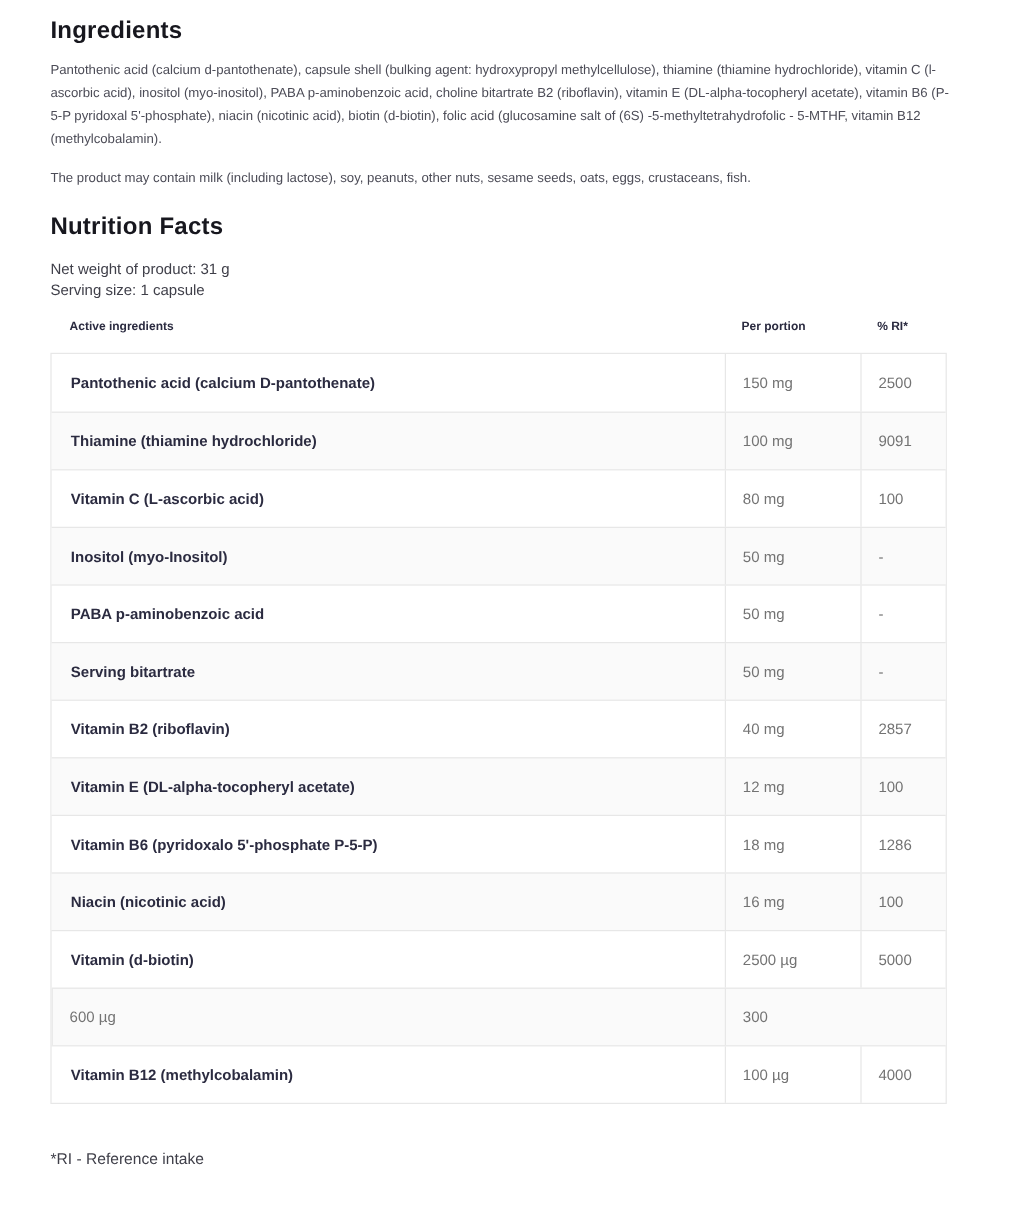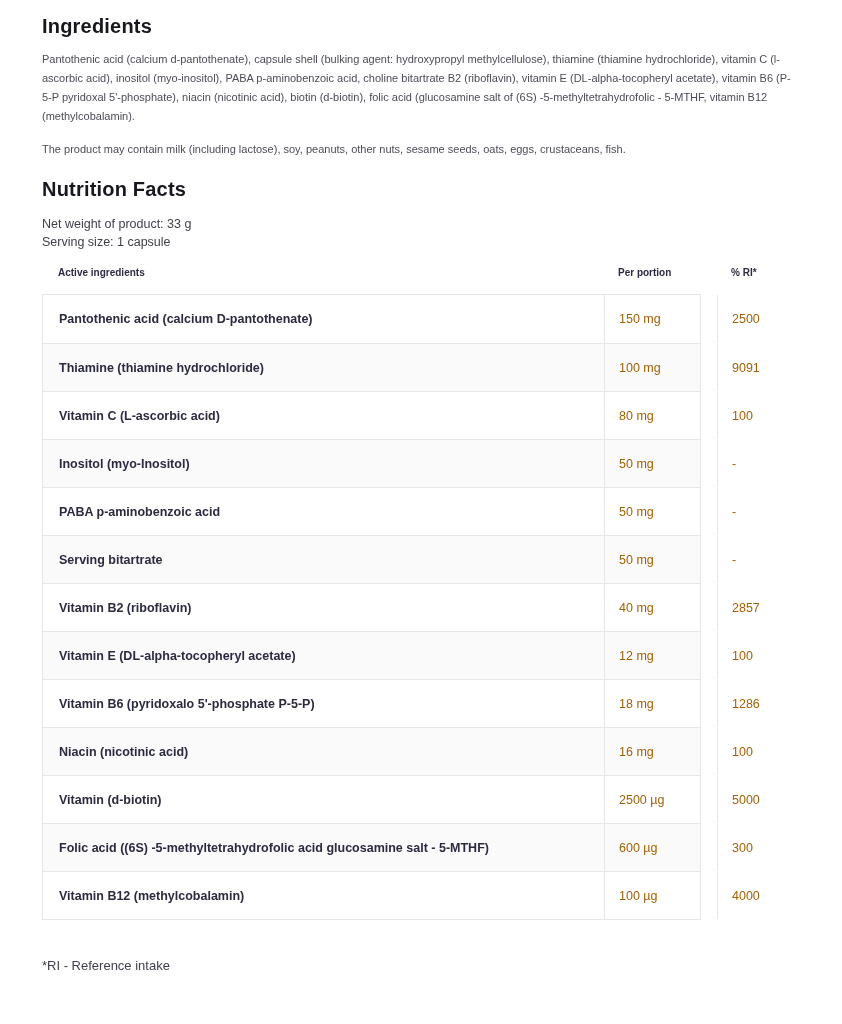--- a/index.html
+++ b/index.html
@@ -25,53 +25,53 @@
   .serving-info > div { white-space:pre; }
 
   .thead {
     display:grid; grid-template-columns:562px 113px 72px;
     width:747px; margin-top:16px; padding-bottom:16px;
     font-size:10px; font-weight:700; color:#2b2b40;
   }
   .th.name { padding-left:16px; }
   .th.qty, .th.ri { padding-left:14px; }
 
-  .ntable { width:659px; border:1px solid #e7e7e7; background:#ffffff; }
+  .ntable { width:747px; border:1px solid #e7e7e7; background:#ffffff; }
   .trow {
     display:grid; grid-template-columns:561px 113px 71px;
     min-height:48px; font-size:12.5px; align-items:stretch;
   }
   .trow + .trow { border-top:1px solid #e7e7e7; }
   .trow:nth-child(even) { background:#fafafa; }
   .td { display:flex; align-items:center; padding-top:8px; padding-bottom:8px; }
   .td.name {
     font-weight:700; color:#2b2b40;
     padding-left:16px; padding-right:18px; line-height:16px;
   }
   .td.qty, .td.ri {
-    border-left:1px solid #e7e7e7; color:#a16207; padding-left:14px; padding-right:6px;
+    border-left:1px solid #e7e7e7; color:#737373; padding-left:14px; padding-right:6px;
   }
   .footnote { margin-top:38px; font-size:13px; color:#3f3f49; }
 </style>
 </head>
 <body>
 
 <main class="page">
 
   <section>
     <h2 class="section-title">Ingredients</h2>
     <p class="body-text">Pantothenic acid (calcium d-pantothenate), capsule shell (bulking agent: hydroxypropyl methylcellulose), thiamine (thiamine hydrochloride), vitamin C (l-ascorbic acid), inositol (myo-inositol), PABA p-aminobenzoic acid, choline bitartrate B2 (riboflavin), vitamin E (DL-alpha-tocopheryl acetate), vitamin B6 (P-5-P pyridoxal 5'-phosphate), niacin (nicotinic acid), biotin (d-biotin), folic acid (glucosamine salt of (6S) -5-methyltetrahydrofolic - 5-MTHF, vitamin B12 (methylcobalamin).</p>
     <p class="body-text allergen-text">The product may contain milk (including lactose), soy, peanuts, other nuts, sesame seeds, oats, eggs, crustaceans, fish.</p>
   </section>
 
   <section>
     <h2 class="section-title nutrition-title">Nutrition Facts</h2>
 
     <div class="serving-info">
-      <div>Net weight of product: 33 g</div>
+      <div>Net weight of product: 31 g</div>
       <div>Serving size: 1 capsule</div>
     </div>
 
     <div class="thead">
       <div class="th name">Active ingredients</div>
       <div class="th qty">Per portion</div>
       <div class="th ri">% RI*</div>
     </div>
 
     <div class="ntable">
@@ -124,21 +124,20 @@
         <div class="td name">Niacin (nicotinic acid)</div>
         <div class="td qty">16 mg</div>
         <div class="td ri">100</div>
       </div>
       <div class="trow">
         <div class="td name">Vitamin (d-biotin)</div>
         <div class="td qty">2500 µg</div>
         <div class="td ri">5000</div>
       </div>
       <div class="trow">
-        <div class="td name">Folic acid ((6S) -5-methyltetrahydrofolic acid glucosamine salt - 5-MTHF)</div>
         <div class="td qty">600 µg</div>
         <div class="td ri">300</div>
       </div>
       <div class="trow">
         <div class="td name">Vitamin B12 (methylcobalamin)</div>
         <div class="td qty">100 µg</div>
         <div class="td ri">4000</div>
       </div>
     </div>
 

